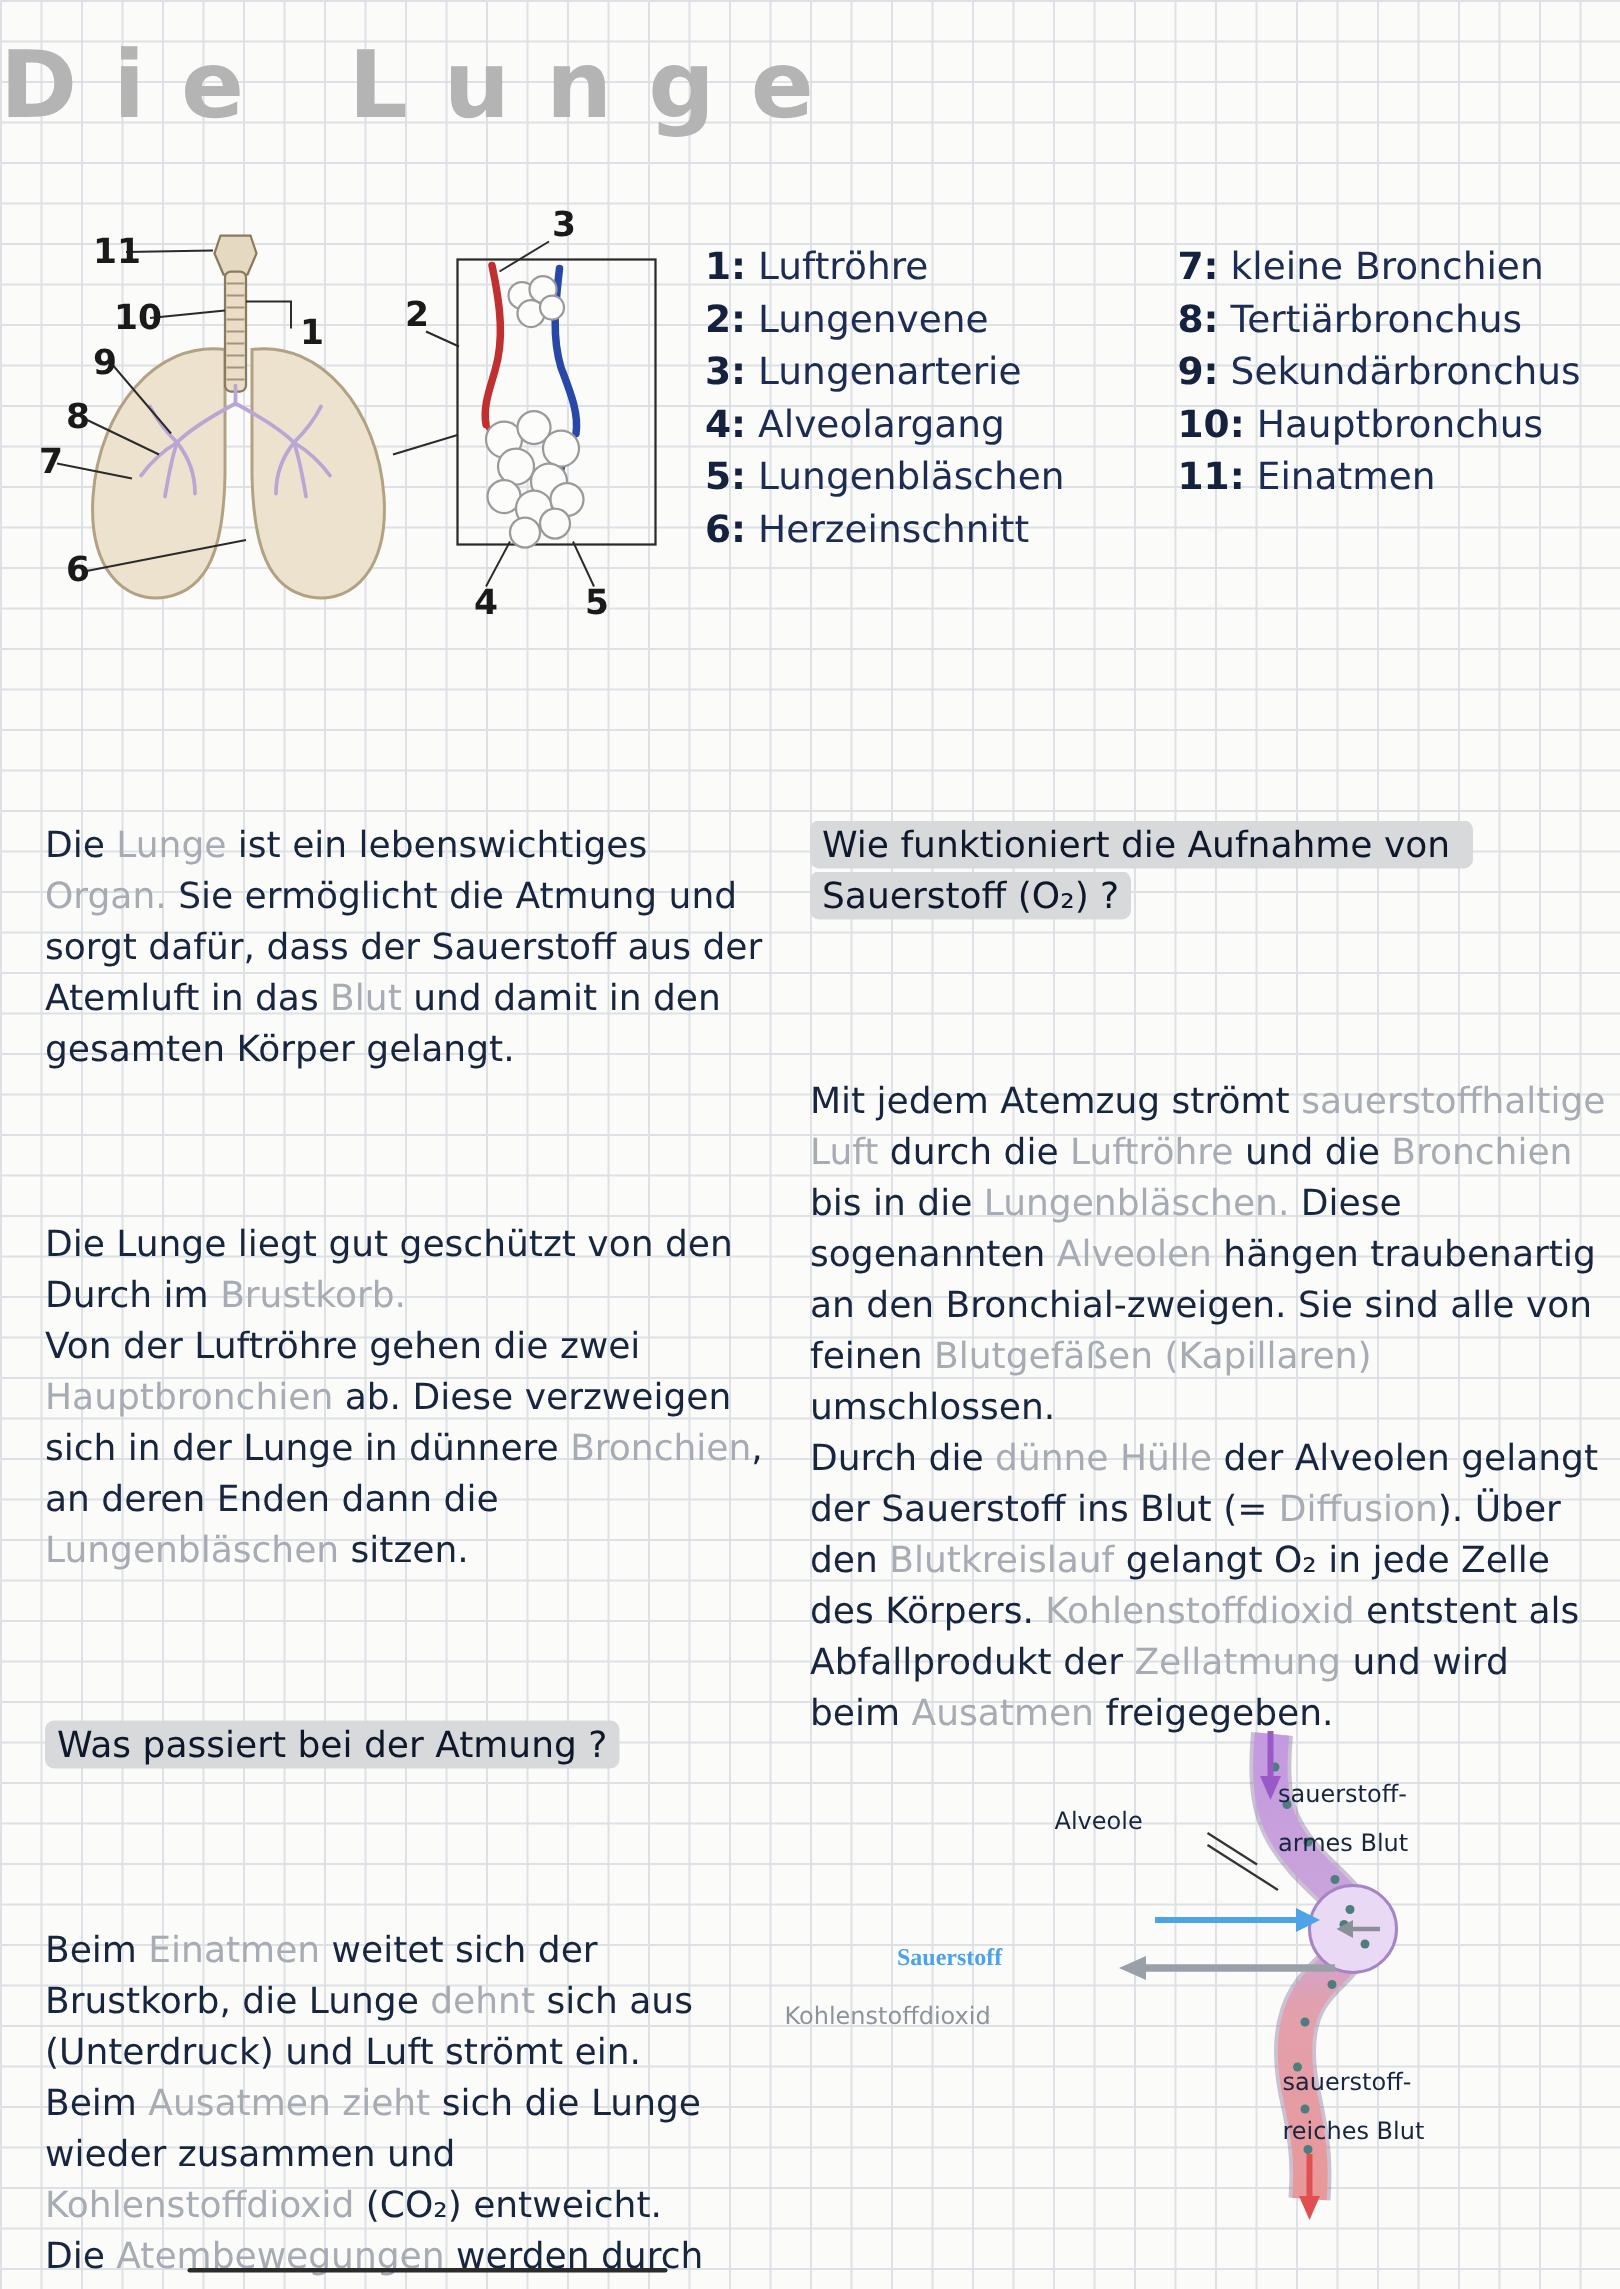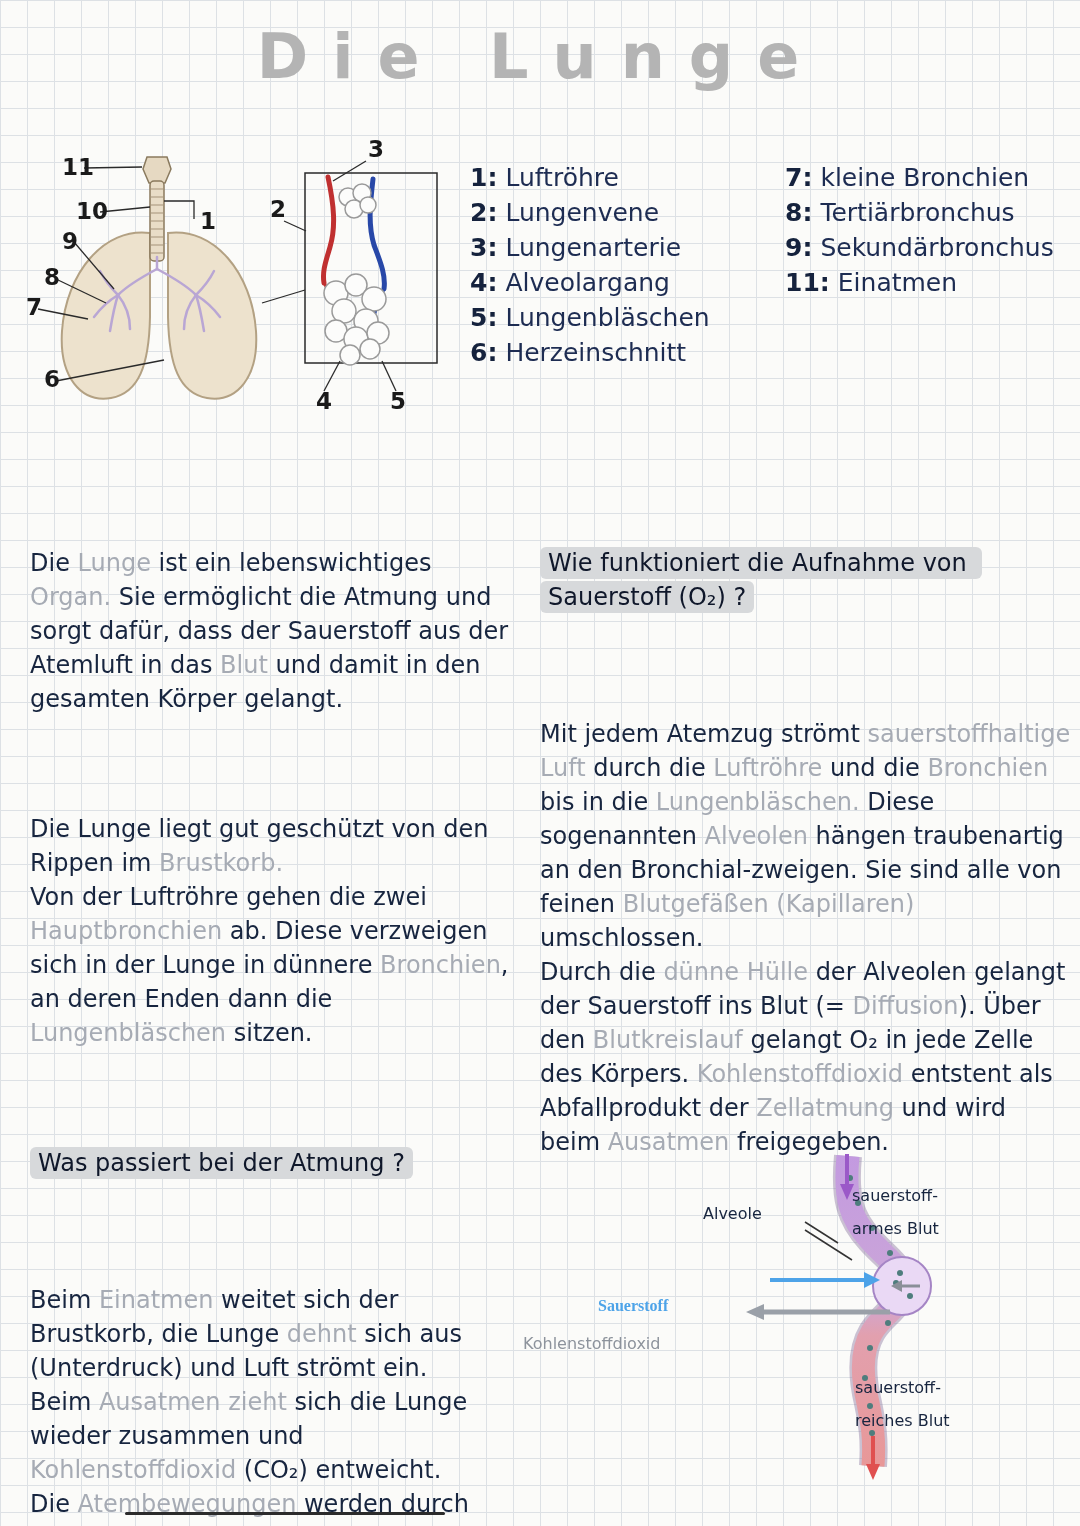--- a/index.html
+++ b/index.html
@@ -7,21 +7,21 @@
     position:relative;width:1080px;height:1526px;margin:0 auto;
     background-color:#fbfbf9;
     background-image:
       linear-gradient(#dde1e5 1px, transparent 1px),
       linear-gradient(90deg, #dde1e5 1px, transparent 1px);
     background-size:27px 27px;
     font-family:"DejaVu Sans", sans-serif;
     overflow:hidden;
   }
   .title{
-    position:absolute;top:20px;left:0;width:100%;text-align:center;
+    position:absolute;top:20px;left:0;width:100%;
     font-size:62px;font-weight:800;letter-spacing:24px;color:#b4b4b4;
   }
   .lung-svg{position:absolute;left:18px;top:135px;width:450px;height:295px;}
   .vessel-svg{position:absolute;left:700px;top:1148px;width:380px;height:334px;}
 
   .legend-col{position:absolute;font-size:25px;color:#1d2c52;}
   .legend-row{height:35px;display:flex;align-items:center;}
   .lnum{font-weight:700;margin-right:8px;color:#15223d;}
   .llabel{color:#1d2c52;font-weight:500;}
 
@@ -161,28 +161,32 @@
       </div>
     <div class="legend-row">
         <span class="lnum">8:</span>
         <span class="llabel">Tertiärbronchus</span>
       </div>
     <div class="legend-row">
         <span class="lnum">9:</span>
         <span class="llabel">Sekundärbronchus</span>
       </div>
     <div class="legend-row">
+        <span class="lnum">10:</span>
+        <span class="llabel">Hauptbronchus</span>
+      </div>
+    <div class="legend-row">
         <span class="lnum">11:</span>
         <span class="llabel">Einatmen</span>
       </div>
   </div>
 
   <div class="textcol" style="left:30px;top:478px;width:482px;">
     <div class="para"><span class="seg-d">Die </span><span class="seg-g">Lunge </span><span class="seg-d">ist ein lebenswichtiges </span><span class="seg-g">Organ.</span><span class="seg-d"> Sie ermöglicht die Atmung und sorgt dafür, dass der Sauerstoff aus der Atemluft in das </span><span class="seg-g">Blut</span><span class="seg-d"> und damit in den gesamten Körper gelangt.</span></div>
-    <div class="para"><span class="seg-d">Die Lunge liegt gut geschützt von den Rippen im </span><span class="seg-g">Brustkorb.</span><span class="seg-d">
+    <div class="para"><span class="seg-d">Die Lunge liegt gut geschützt von den Durch im </span><span class="seg-g">Brustkorb.</span><span class="seg-d">
 Von der Luftröhre gehen die zwei </span><span class="seg-g">Hauptbronchien</span><span class="seg-d"> ab. Diese verzweigen sich in der Lunge in dünnere </span><span class="seg-g">Bronchien</span><span class="seg-d">, an deren Enden dann die </span><span class="seg-g">Lungenbläschen</span><span class="seg-d"> sitzen.</span></div>
     <div class="para heading-para"><span class="hl">Was passiert bei der Atmung ?</span></div>
     <div class="para"><span class="seg-d">Beim </span><span class="seg-g">Einatmen</span><span class="seg-d"> weitet sich der Brustkorb, die Lunge </span><span class="seg-g">dehnt</span><span class="seg-d"> sich aus (Unterdruck) und Luft strömt ein.
 Beim </span><span class="seg-g">Ausatmen</span><span class="seg-d"> </span><span class="seg-g">zieht</span><span class="seg-d"> sich die Lunge wieder zusammen und </span><span class="seg-g">Kohlenstoffdioxid</span><span class="seg-d"> (CO₂) entweicht.
 Die </span><span class="seg-g">Atembewegungen</span><span class="seg-d"> werden durch Muskeln, wie das </span><span class="seg-g">Zwerchfell</span><span class="seg-d"> und die </span></div>
   </div>
 
   <div class="textcol" style="left:540px;top:478px;width:532px;">
     <div class="para heading-para"><span class="hl">Wie funktioniert die Aufnahme von Sauerstoff (O₂) ?</span></div>
     <div class="para"><span class="seg-d">Mit jedem Atemzug strömt </span><span class="seg-g">sauerstoffhaltige Luft</span><span class="seg-d"> durch die </span><span class="seg-g">Luftröhre</span><span class="seg-d"> und die </span><span class="seg-g">Bronchien</span><span class="seg-d"> bis in die </span><span class="seg-g">Lungenbläschen.</span><span class="seg-d"> Diese sogenannten </span><span class="seg-g">Alveolen</span><span class="seg-d"> hängen traubenartig an den Bronchial-zweigen. Sie sind alle von feinen </span><span class="seg-g">Blutgefäßen (Kapillaren)</span><span class="seg-d"> umschlossen.

